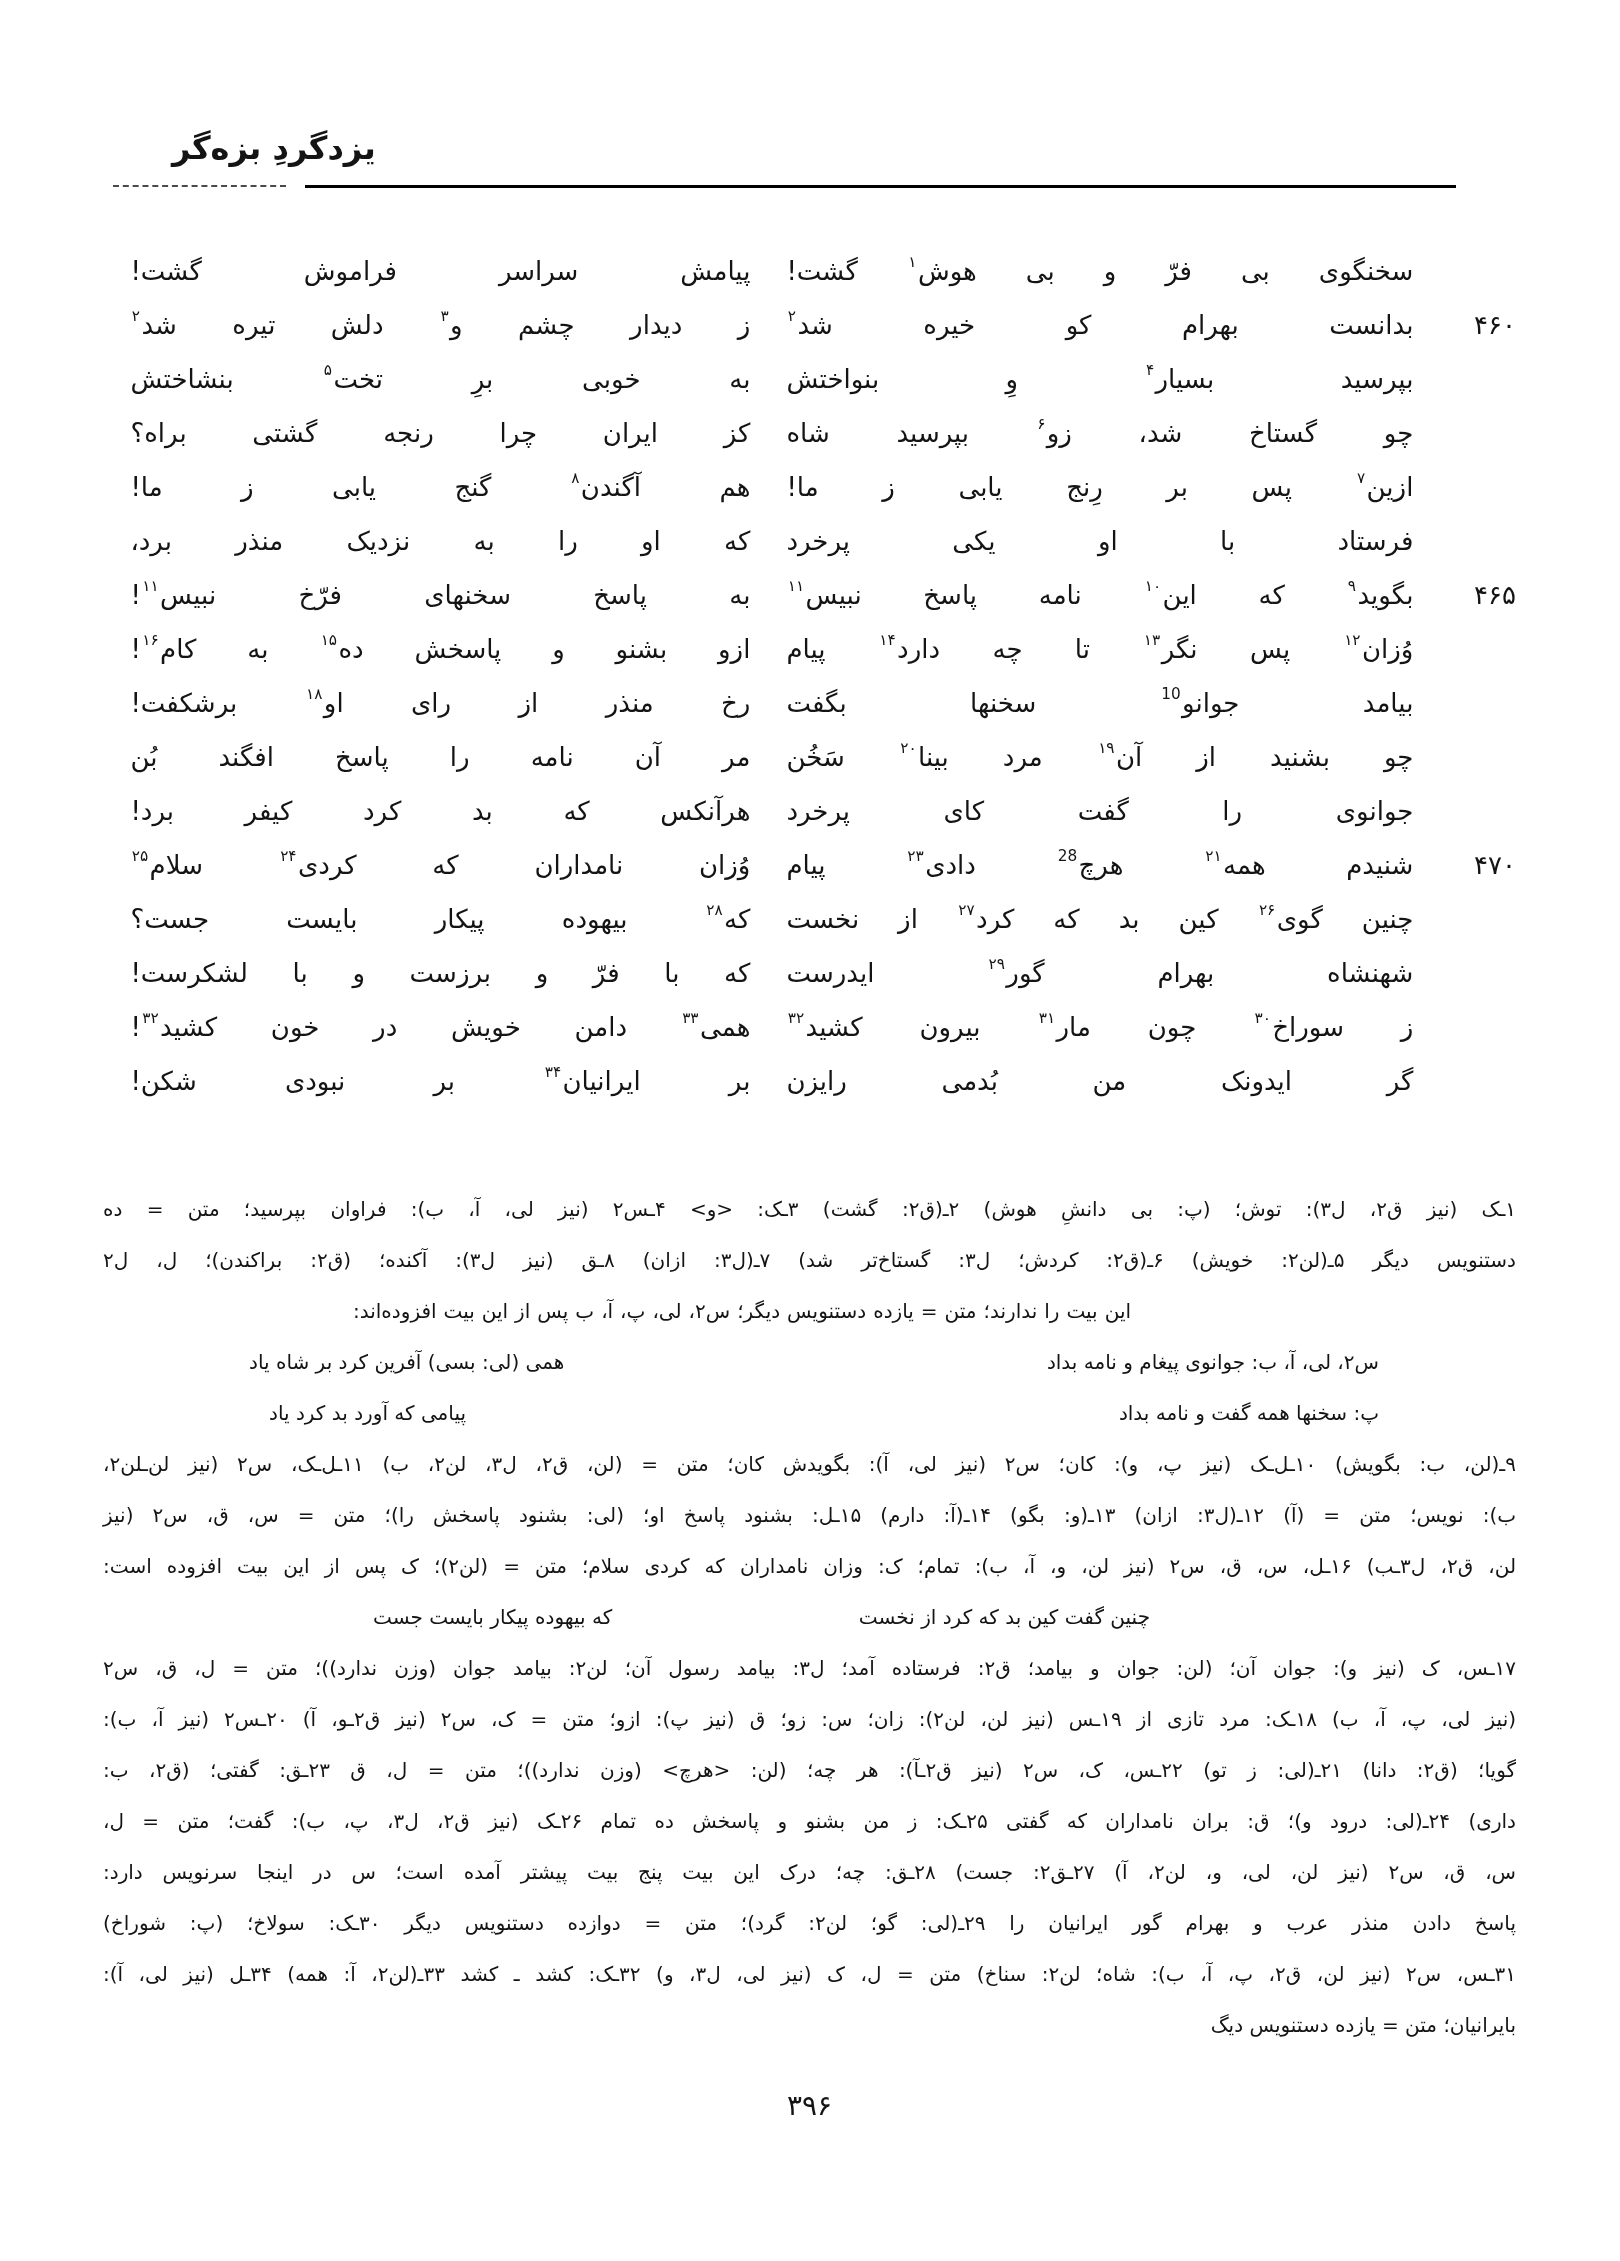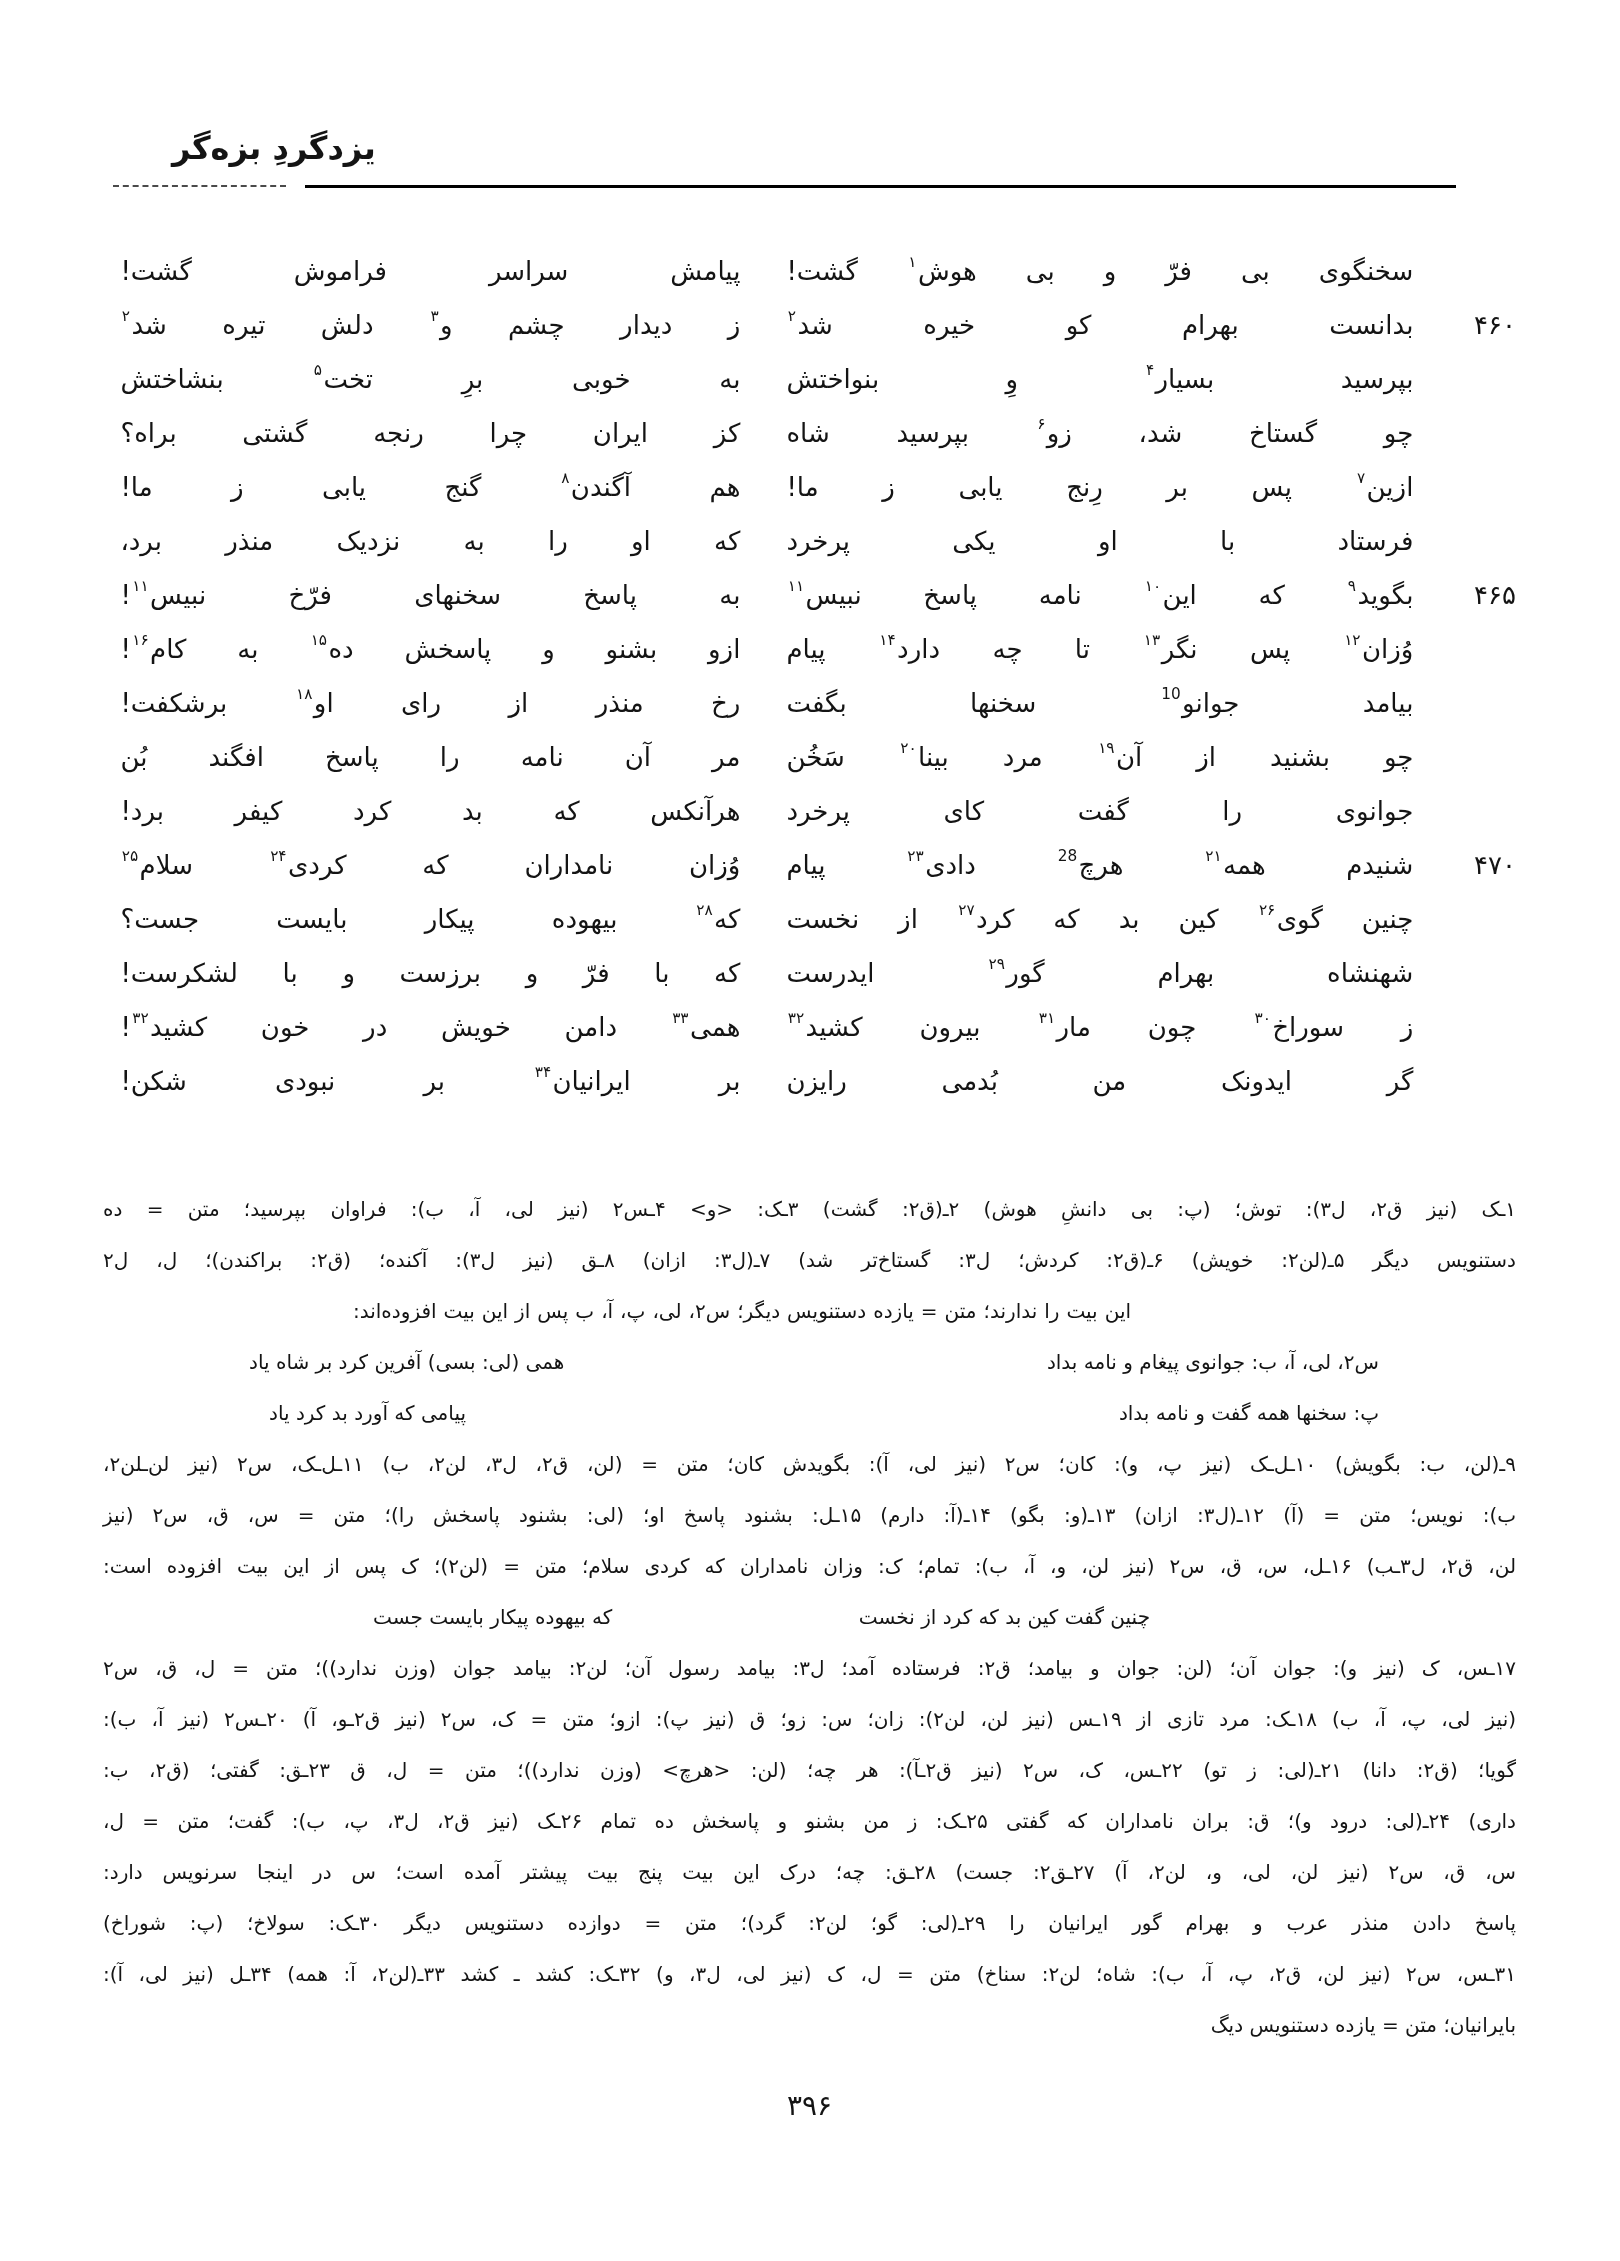--- a/index.html
+++ b/index.html
@@ -44,21 +44,21 @@
   .num{
     width:104px;
     font-size:26px;
     text-align:right;
   }
   .hemi{
     text-align:justify;
     text-align-last:justify;
     text-justify:inter-word;
   }
-  .hemi.r{width:627px;margin-left:18px;margin-right:0;}
+  .hemi.r{width:627px;margin-left:8px;margin-right:0;}
   .bayt .hemi.r{margin-right:-1.4px;}
   .colgap{width:28px;}
   .hemi.l{width:620px;}
   sup{
     font-size:15.3px;
     line-height:0;
     vertical-align:12.5px;
     margin:0 1.4px;
   }
 

